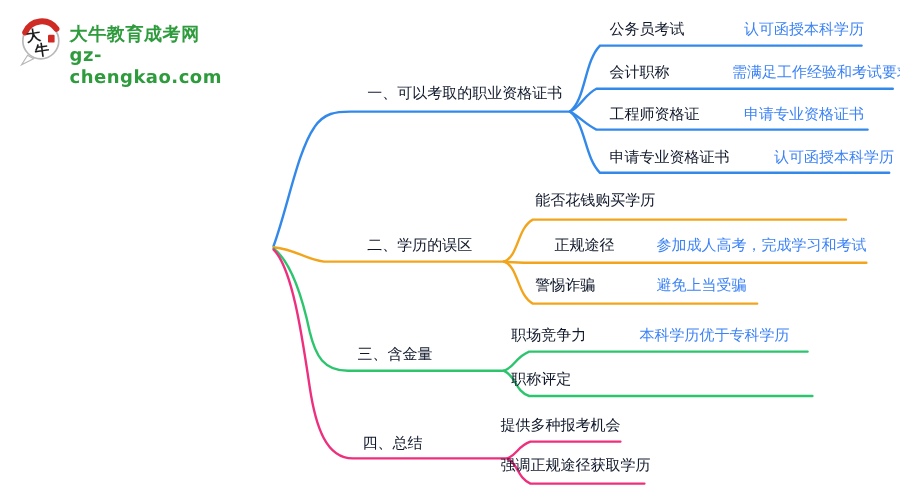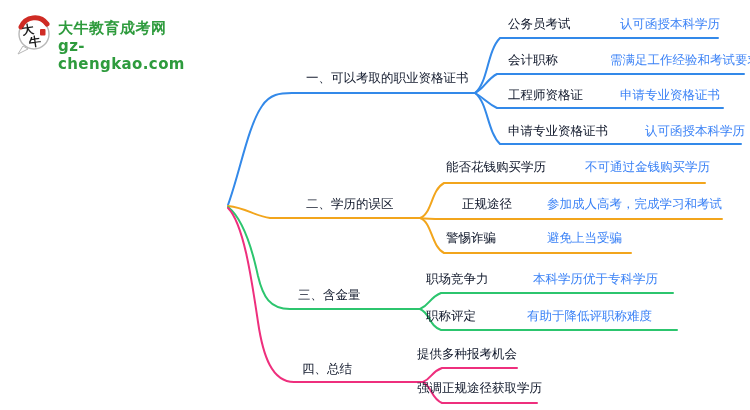--- a/index.html
+++ b/index.html
@@ -68,29 +68,27 @@
   <div class="txt detail" style="left:620px;top:16px;">认可函授本科学历</div>
   <div class="txt" style="left:508px;top:52px;">会计职称</div>
   <div class="txt detail" style="left:610px;top:52px;">需满足工作经验和考试要求</div>
   <div class="txt" style="left:508px;top:87px;">工程师资格证</div>
   <div class="txt detail" style="left:620px;top:87px;">申请专业资格证书</div>
   <div class="txt" style="left:508px;top:123px;">申请专业资格证书</div>
   <div class="txt detail" style="left:645px;top:123px;">认可函授本科学历</div>
 
   <div class="txt branch-label" style="left:306px;top:196px;">二、学历的误区</div>
   <div class="txt" style="left:446px;top:159px;text-align:right;">能否花钱购买学历</div>
-  <div class="txt detail" style="left:585px;top:159px;">不可通过金钱购买学历</div>
   <div class="txt" style="left:462px;top:196px;">正规途径</div>
   <div class="txt detail" style="left:547px;top:196px;">参加成人高考，完成学习和考试</div>
   <div class="txt" style="left:446px;top:230px;">警惕诈骗</div>
   <div class="txt detail" style="left:547px;top:230px;font-family:Liberation Serif, serif;">避免上当受骗</div>
 
   <div class="txt branch-label" style="left:298px;top:287px;">三、含金量</div>
   <div class="txt" style="left:426px;top:271px;">职场竞争力</div>
   <div class="txt detail" style="left:533px;top:271px;">本科学历优于专科学历</div>
   <div class="txt" style="left:426px;top:308px;">职称评定</div>
-  <div class="txt detail" style="left:527px;top:308px;">有助于降低评职称难度</div>
 
   <div class="txt branch-label" style="left:302px;top:361px;">四、总结</div>
   <div class="txt" style="left:417px;top:346px;">提供多种报考机会</div>
   <div class="txt" style="left:417px;top:380px;">强调正规途径获取学历</div>
 
 </div>
 
 </body></html>

